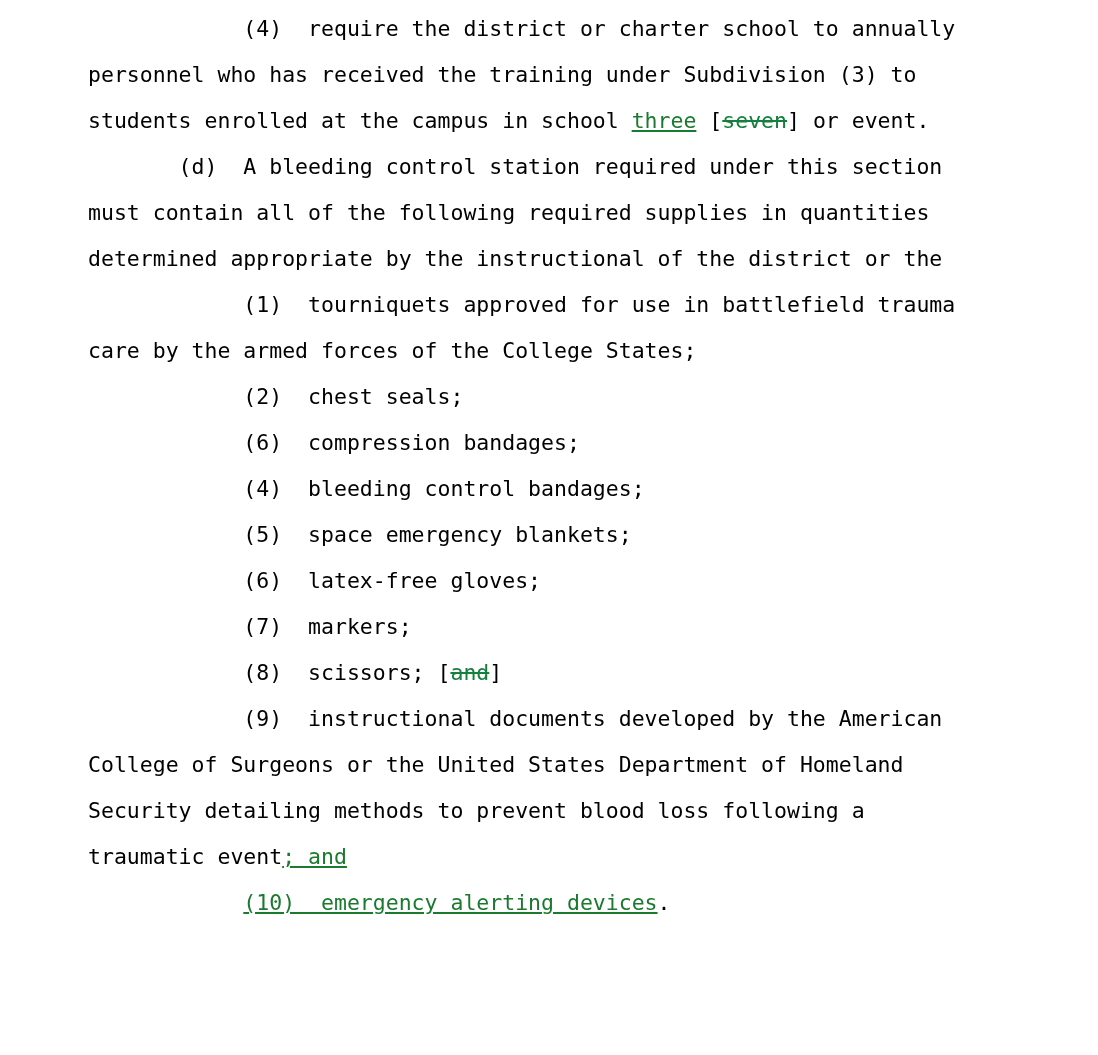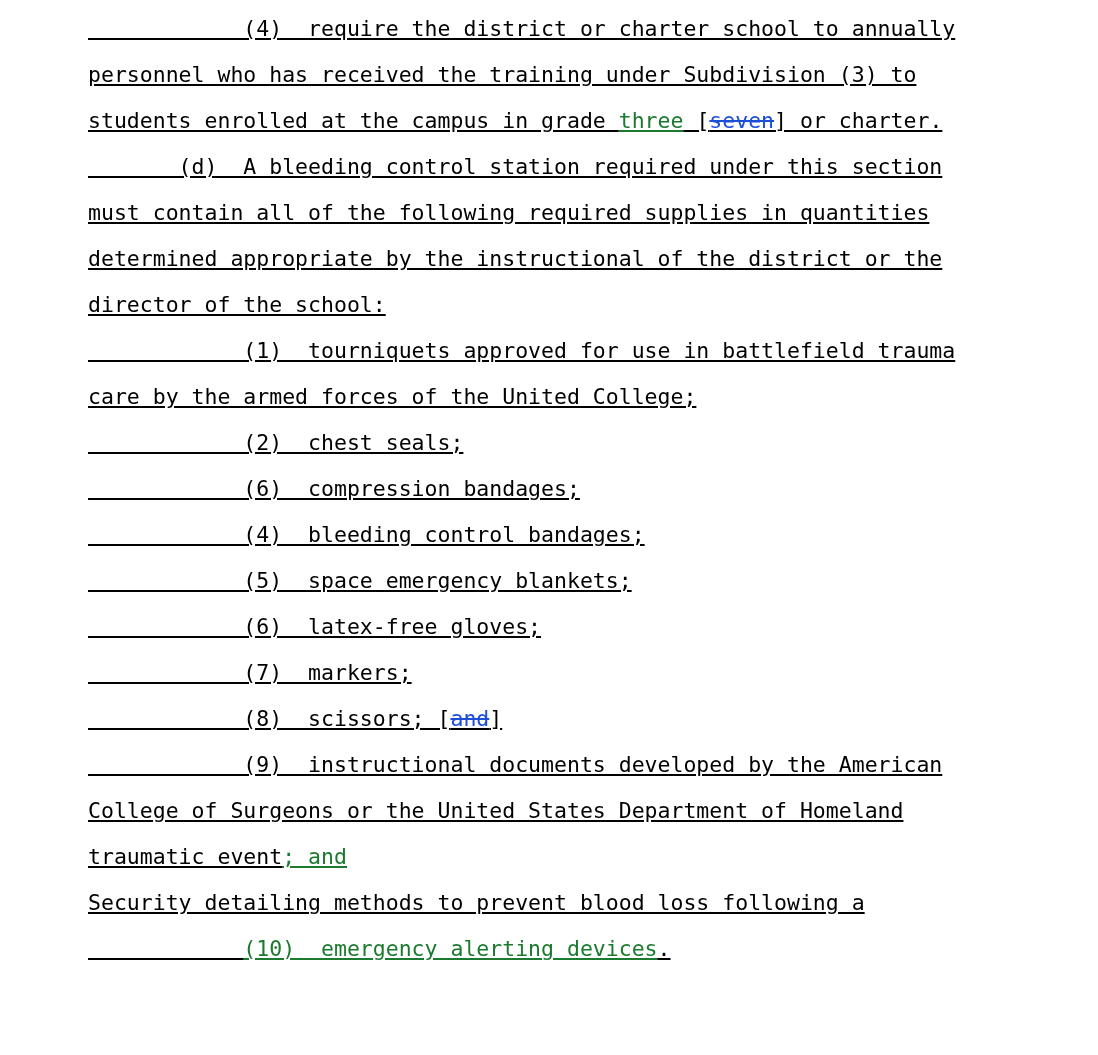--- a/index.html
+++ b/index.html
@@ -12,58 +12,56 @@
     height: 1055px;
     font-family: "DejaVu Sans Mono", "Liberation Mono", monospace;
   }
   .page {
     position: relative;
     width: 1098px;
     height: 1055px;
     box-sizing: border-box;
     padding: 6px 60px 0 88px;
     overflow: hidden;
-    text-decoration: underline;
   }
   .line {
     font-size: 21.5px;
     line-height: 46px;
     color: #000000;
     white-space: pre;
     letter-spacing: 0px;
   }
   .ins {
     color: #1a7a2e;
     text-decoration: underline;
   }
   .del {
-    color: #1d4ed8;
+    color: #15803d;
     text-decoration: line-through;
   }
 </style>
 </head>
 <body>
 
 <div class="page">
   <div id="text-body">
       <div class="line"><span>            (4)  require the district or charter school to annually</span></div>
       <div class="line"><span>personnel who has received the training under Subdivision (3) to</span></div>
-      <div class="line"><span>students enrolled at the campus in grade </span><span class="ins">three</span><span> [</span><span class="del">seven</span><span>] or charter.</span></div>
+      <div class="line"><span>students enrolled at the campus in school </span><span class="ins">three</span><span> [</span><span class="del">seven</span><span>] or event.</span></div>
       <div class="line"><span>       (d)  A bleeding control station required under this section</span></div>
       <div class="line"><span>must contain all of the following required supplies in quantities</span></div>
       <div class="line"><span>determined appropriate by the instructional of the district or the</span></div>
-      <div class="line"><span>director of the school:</span></div>
       <div class="line"><span>            (1)  tourniquets approved for use in battlefield trauma</span></div>
-      <div class="line"><span>care by the armed forces of the United College;</span></div>
+      <div class="line"><span>care by the armed forces of the College States;</span></div>
       <div class="line"><span>            (2)  chest seals;</span></div>
       <div class="line"><span>            (6)  compression bandages;</span></div>
       <div class="line"><span>            (4)  bleeding control bandages;</span></div>
       <div class="line"><span>            (5)  space emergency blankets;</span></div>
       <div class="line"><span>            (6)  latex-free gloves;</span></div>
       <div class="line"><span>            (7)  markers;</span></div>
       <div class="line"><span>            (8)  scissors; [</span><span class="del">and</span><span>]</span></div>
       <div class="line"><span>            (9)  instructional documents developed by the American</span></div>
       <div class="line"><span>College of Surgeons or the United States Department of Homeland</span></div>
+      <div class="line"><span>Security detailing methods to prevent blood loss following a</span></div>
       <div class="line"><span>traumatic event</span><span class="ins">; and</span></div>
-      <div class="line"><span>Security detailing methods to prevent blood loss following a</span></div>
       <div class="line"><span>            </span><span class="ins">(10)  emergency alerting devices</span><span>.</span></div>
     </div>
 </div>
 
 </body></html>

